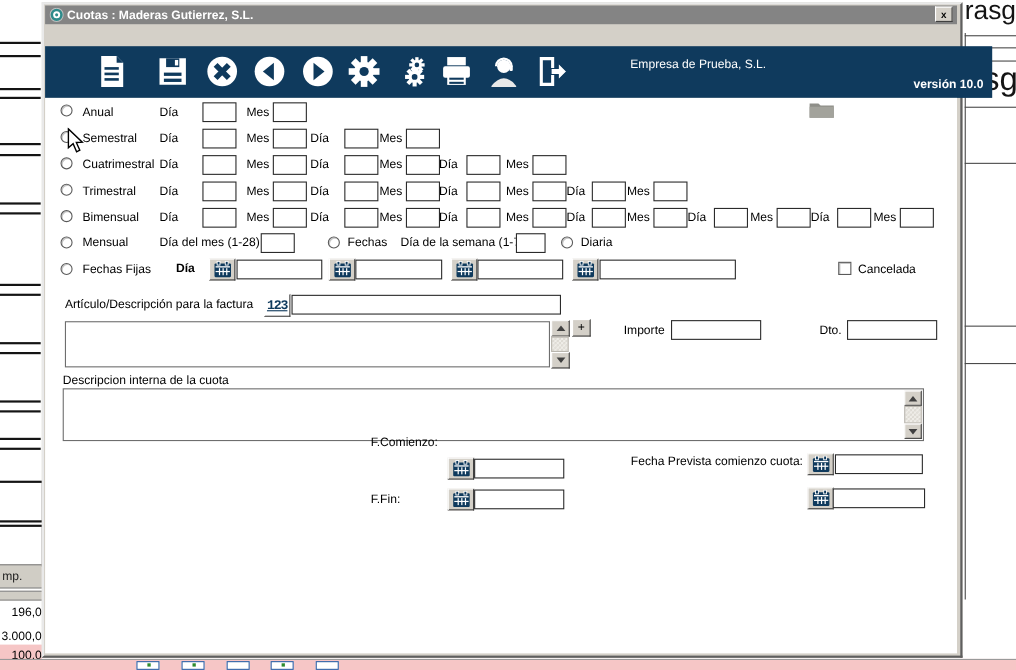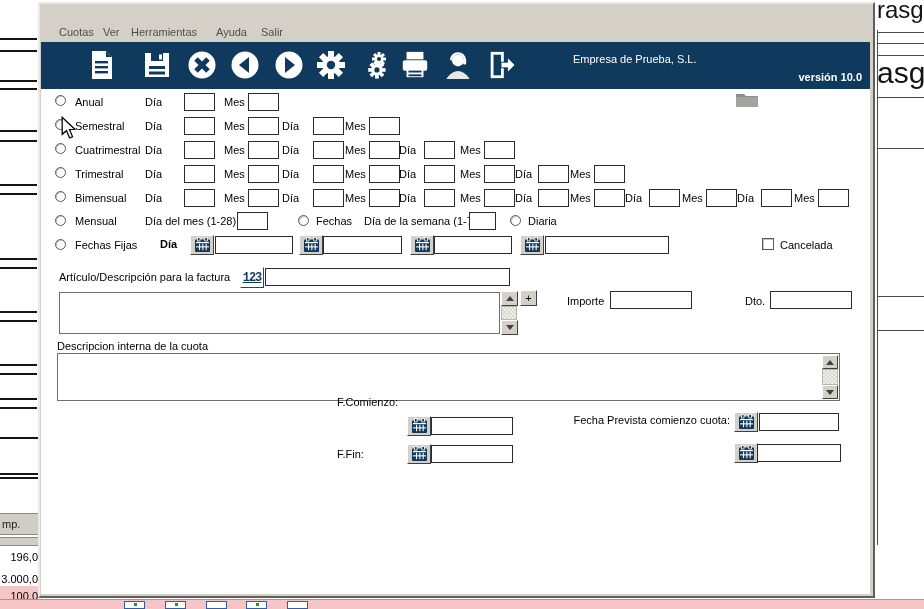--- a/index.html
+++ b/index.html
@@ -10,21 +10,21 @@
   .inp{position:absolute;background:#fff;border:1px solid #2b2b2b;height:16px;width:25px;font:11px "Liberation Sans",sans-serif;padding:0 2px;box-sizing:content-box;}
   .txt{position:absolute;background:#fff;border:1px solid #6e6e6e;font:11px "Liberation Sans",sans-serif;resize:none;padding:2px;box-sizing:border-box;}
   .radio{position:absolute;width:11px;height:11px;border-radius:50%;background:#fff;border:1px solid #5a5a5a;box-shadow:inset 1px 1px 0 #c6c6c6;box-sizing:border-box;}
   .check{position:absolute;width:12px;height:12px;background:#fff;border:1px solid #5a5a5a;box-shadow:inset 1px 1px 0 #c6c6c6;box-sizing:border-box;}
   .btn3d{position:absolute;background:#d4d0c8;border-top:1px solid #fff;border-left:1px solid #fff;border-right:1px solid #404040;border-bottom:1px solid #404040;box-sizing:border-box;display:flex;align-items:center;justify-content:center;}
   .dialog{position:absolute;left:38px;top:2px;width:837px;height:596px;background:#d4d0c8;border-left:2px solid #e9e9e9;border-top:2px solid #e9e9e9;border-right:2px solid #5f5f5f;border-bottom:2px solid #5f5f5f;box-sizing:border-box;}
   .titlebar{position:absolute;left:1px;top:1px;width:829px;height:17px;background:#848484;display:flex;align-items:center;}
   .title-text{color:#fff;font-size:11px;font-weight:bold;margin-left:4px;}
   .menubar{position:absolute;left:1px;top:19px;width:829px;height:19px;background:#d4d0c8;}
   .menu-item{position:absolute;top:3px;font-size:11px;color:#4f4f4f;cursor:default;}
-  .toolbar{position:absolute;left:1px;top:38px;width:829px;height:47px;background:#0f3a5d;}
+  .toolbar{position:absolute;left:1px;top:38px;width:829px;height:47px;background:#0f3a5d;padding-left:32px;}
   .tbico{position:absolute;top:7px;width:32px;height:32px;display:flex;align-items:center;justify-content:center;cursor:pointer;}
   .body-white{position:absolute;left:1px;top:85px;width:829px;height:505px;background:#fff;}
   .gestion-btn{position:absolute;background:#fff;border:2px solid #0f3a5d;border-radius:9px;color:#0a2c48;font-size:11px;display:flex;align-items:center;justify-content:center;cursor:pointer;}
   .calbtn{cursor:pointer;}
   .sb-track{position:absolute;width:16px;background:#efede8;border:1px solid #b9b6ae;box-sizing:border-box;
     background-image:linear-gradient(45deg,#dcd9d2 25%,transparent 25%,transparent 75%,#dcd9d2 75%),linear-gradient(45deg,#dcd9d2 25%,transparent 25%,transparent 75%,#dcd9d2 75%);background-size:4px 4px;background-position:0 0,2px 2px;}
   .tri-up{width:0;height:0;border-left:4px solid transparent;border-right:4px solid transparent;border-bottom:5px solid #404040;}
   .tri-down{width:0;height:0;border-left:4px solid transparent;border-right:4px solid transparent;border-top:5px solid #404040;}
   .bgline-left{position:absolute;left:0;width:37px;height:2px;background:#141414;}
   .bgline-right{position:absolute;left:877px;width:47px;height:1px;background:#4a4a4a;}
@@ -95,28 +95,34 @@
         <div class="grid-box" style="left: 206px; top: 1px; width: 21px; height: 8px;"></div>
         <div class="grid-box" style="left: 246px; top: 1px; width: 21px; height: 8px;">
           <span class="gdot"></span>
         </div>
         <div class="grid-box" style="left: 287px; top: 1px; width: 21px; height: 8px;"></div>
       </div>
   </div>
 
   <div class="dialog">
 
-
-    <div class="menubar">
-      <span class="menu-item" style="left:18px;">Cuotas</span>
-      <span class="menu-item" style="left:62px;">Ver</span>
-      <span class="menu-item" style="left:90px;">Herramientas</span>
-      <span class="menu-item" style="left:175px;">Ayuda</span>
-      <span class="menu-item" style="left:220px;">Salir</span>
-    </div>
+    <div class="titlebar">
+      <span class="abs" style="left:4px;top:2px;width:13px;height:13px;">
+        <svg width="13" height="13" viewBox="0 0 13 13">
+            <circle cx="6.5" cy="6.5" r="6" fill="#2e8b8b" stroke="#bfbfbf"></circle>
+            <circle cx="6.5" cy="6.5" r="3.2" fill="#fff"></circle>
+            <circle cx="6.5" cy="6.5" r="1.4" fill="#2e8b8b"></circle>
+          </svg>
+      </span>
+      <span class="title-text" style="margin-left:20px;">Cuotas : Maderas Gutierrez, S.L.</span>
+      <div class="btn3d" style="right:4px;top:1px;width:16px;height:14px;font-size:9px;font-weight:bold;color:#000;">
+        <span>x</span>
+      </div>
+    </div>
+
 
     <div class="toolbar">
       <div class="tbico" style="left:45px;">
         <svg width="26" height="30" viewBox="0 0 26 30">
             <path d="M3 1 h14 l6 6 v22 h-20 z" fill="#fff"></path>
             <path d="M17 1 l6 6 h-6 z" fill="#0f3a5d"></path>
             <rect x="6" y="11" width="13" height="2.4" fill="#0f3a5d"></rect>
             <rect x="6" y="16" width="13" height="2.4" fill="#0f3a5d"></rect>
             <rect x="6" y="21" width="13" height="2.4" fill="#0f3a5d"></rect>
           </svg>

